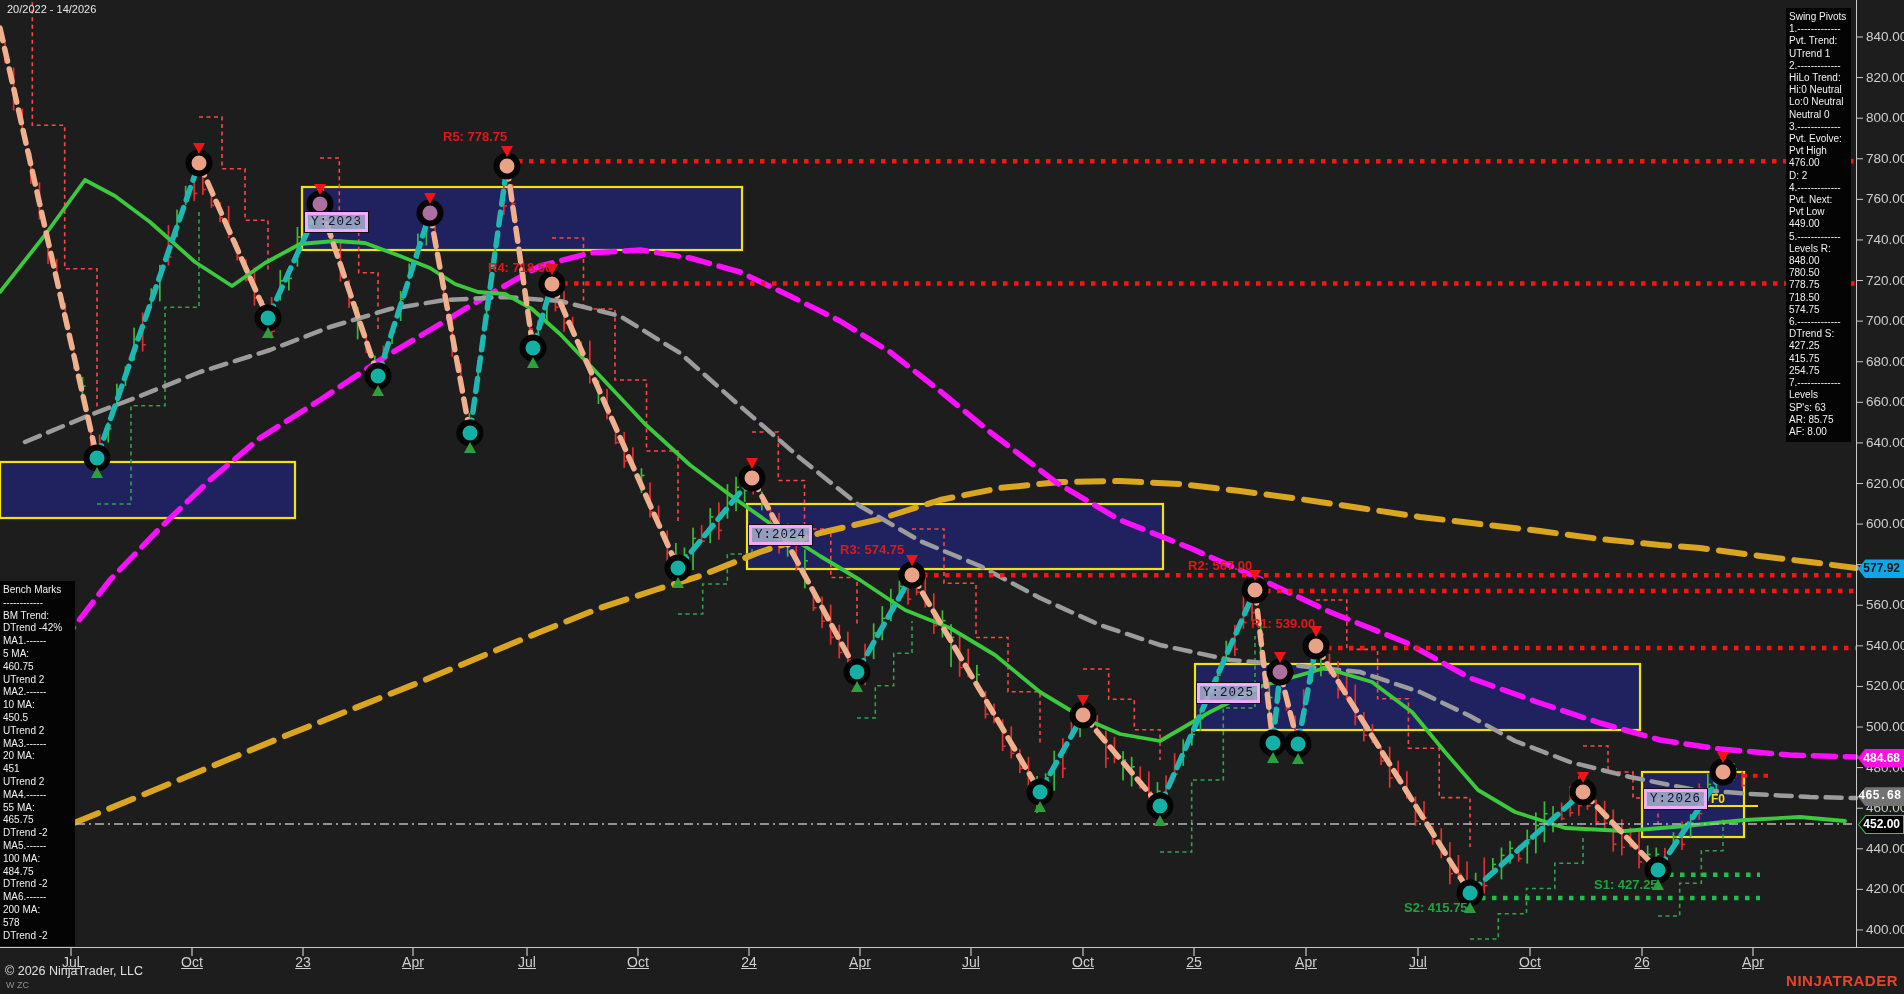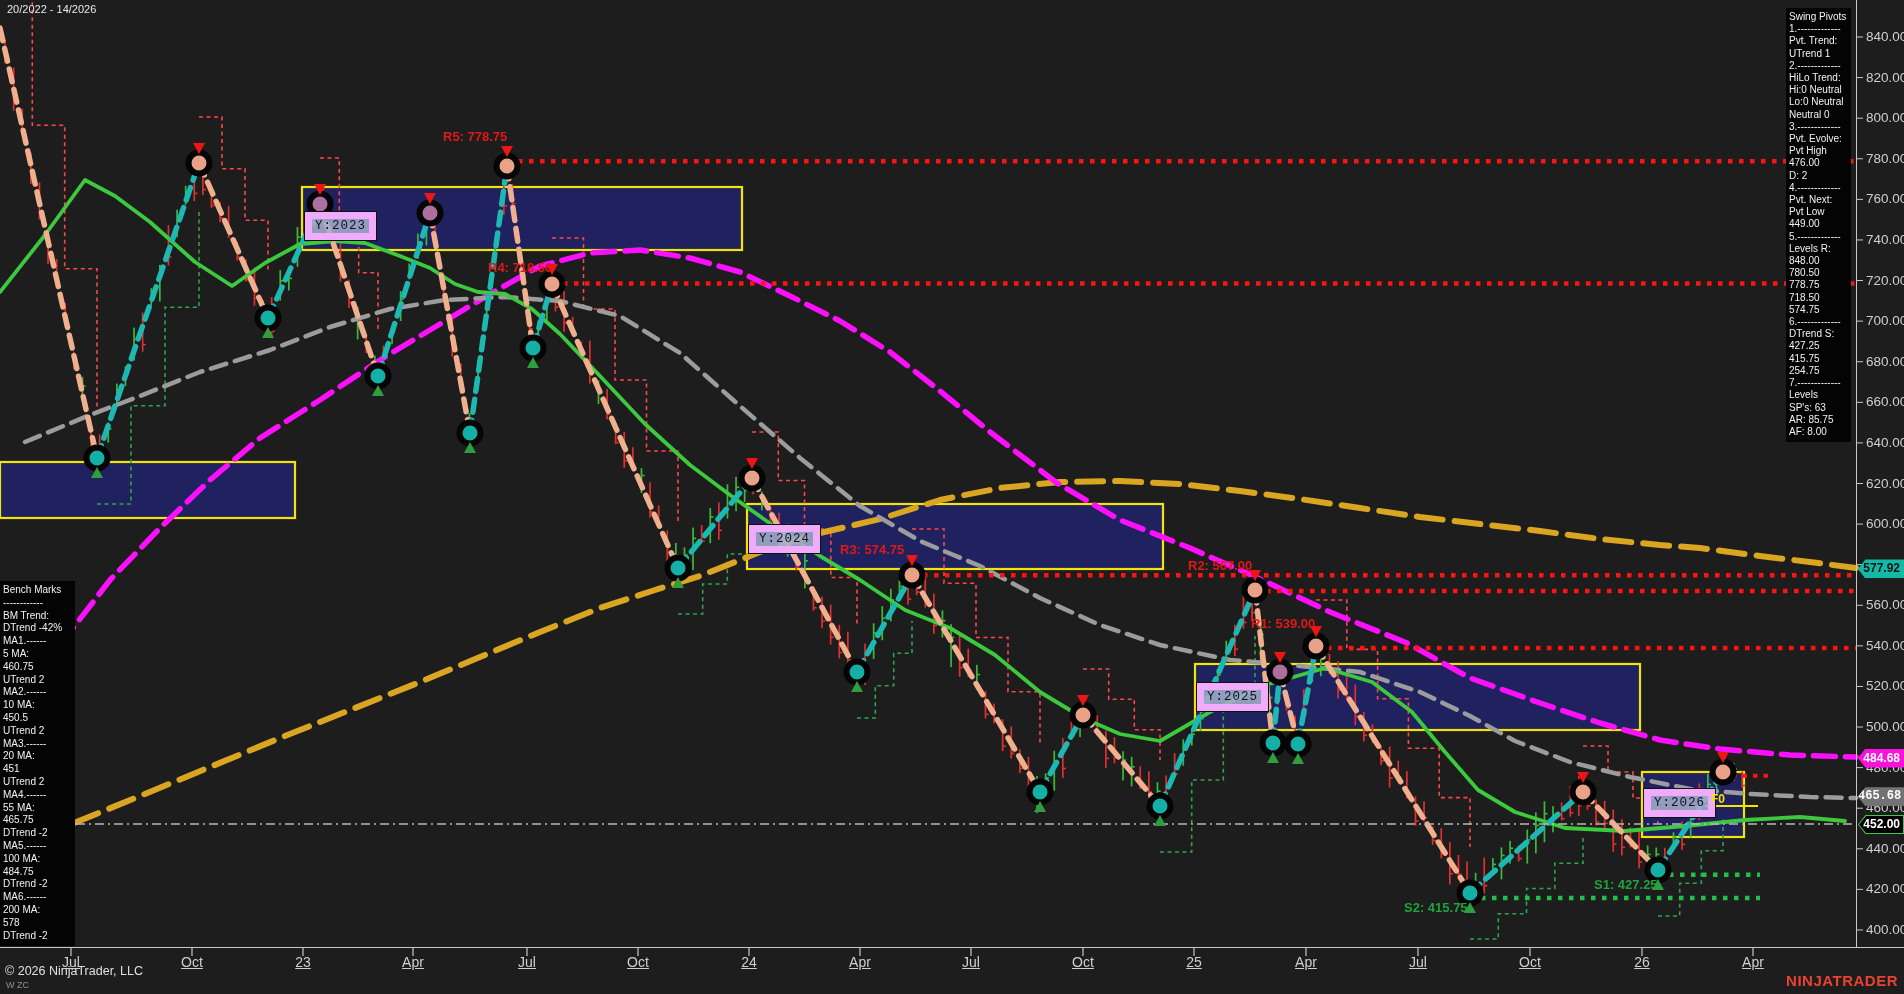--- a/index.html
+++ b/index.html
@@ -10,21 +10,21 @@
   #date-range{left:7px;top:3px;font-size:11px;color:#e8e8e8;}
   #title-block{left:5px;top:16px;background:#0a0a0a;color:#ffffff;padding:3px 12px 6px 4px;
                font-size:22px;line-height:27px;}
   .side-panel{background:#040404;color:#f2f2f2;font-size:10px;line-height:12.2px;padding:3px 2px 4px 3px;}
   #swing-panel{left:1786px;top:8px;width:60px;}
   #bench-panel{left:0px;top:581px;width:70px;line-height:12.8px;}
   .lvl-label{position:absolute;font-size:13px;font-weight:bold;white-space:nowrap;}
   .lvl-r{color:#e01818;}
   .lvl-s{color:#1fa33e;}
   .ybox-label{position:absolute;font-family:"Liberation Mono",monospace;font-size:12.5px;
-              background:rgba(165,173,202,0.88);color:#10102e;border:7px solid #f0abfc;
+              background:rgba(165,173,202,0.88);color:#10102e;border:3px solid #f0abfc;
               outline:1px solid #111;padding:0 3px;letter-spacing:1px;}
   .t-label{position:absolute;font-size:14px;color:#cfcfcf;transform:translateX(-50%);top:954px;text-decoration:underline;}
   .p-label{position:absolute;font-size:13.5px;color:#cfcfcf;left:1866px;}
   .p-tag{position:absolute;left:1858px;width:46px;height:19px;font-size:12px;font-weight:bold;
          text-align:right;line-height:19px;padding-right:4px;box-sizing:border-box;
          clip-path:polygon(0 50%,16% 0,100% 0,100% 100%,16% 100%);}
   .p-tag-inner{position:absolute;left:1px;top:1px;width:44px;height:17px;font-size:12px;font-weight:bold;
          text-align:right;line-height:17px;padding-right:3px;box-sizing:border-box;
          clip-path:polygon(0 50%,16% 0,100% 0,100% 100%,16% 100%);}
   #copyright{left:5px;top:964px;font-size:12.5px;color:#e0e0e0;text-align:right;}
@@ -713,19 +713,19 @@
     <div class="abs p-label" style="top: 394.3px;">660.00</div>
     <div class="abs p-label" style="top: 353.7px;">680.00</div>
     <div class="abs p-label" style="top: 313.1px;">700.00</div>
     <div class="abs p-label" style="top: 272.5px;">720.00</div>
     <div class="abs p-label" style="top: 232px;">740.00</div>
     <div class="abs p-label" style="top: 191.4px;">760.00</div>
     <div class="abs p-label" style="top: 150.8px;">780.00</div>
     <div class="abs p-label" style="top: 110.2px;">800.00</div>
     <div class="abs p-label" style="top: 69.6px;">820.00</div>
     <div class="abs p-label" style="top: 29px;">840.00</div>
-    <div class="abs p-tag" style="top: 559.4px; background: #14b8a6; color: rgb(20, 20, 20);">577.92</div>
+    <div class="abs p-tag" style="top: 559.4px; background: #0ea5e9; color: rgb(20, 20, 20);">577.92</div>
     <div class="abs p-tag" style="top: 748.6px; background: rgb(249, 17, 221); color: rgb(255, 255, 255);">484.68</div>
     <div class="abs p-tag" style="top: 787.2px; background: #737373; color: rgb(255, 255, 255); font-family: Liberation Mono, monospace;">465.68</div>
     <div class="abs p-tag" style="top: 814.9px; background: rgb(68, 197, 76);">
       <div class="p-tag-inner" style="background: rgb(0, 0, 0); color: rgb(255, 255, 255);">452.00</div>
     </div>
   </div>
 
 </body></html>

